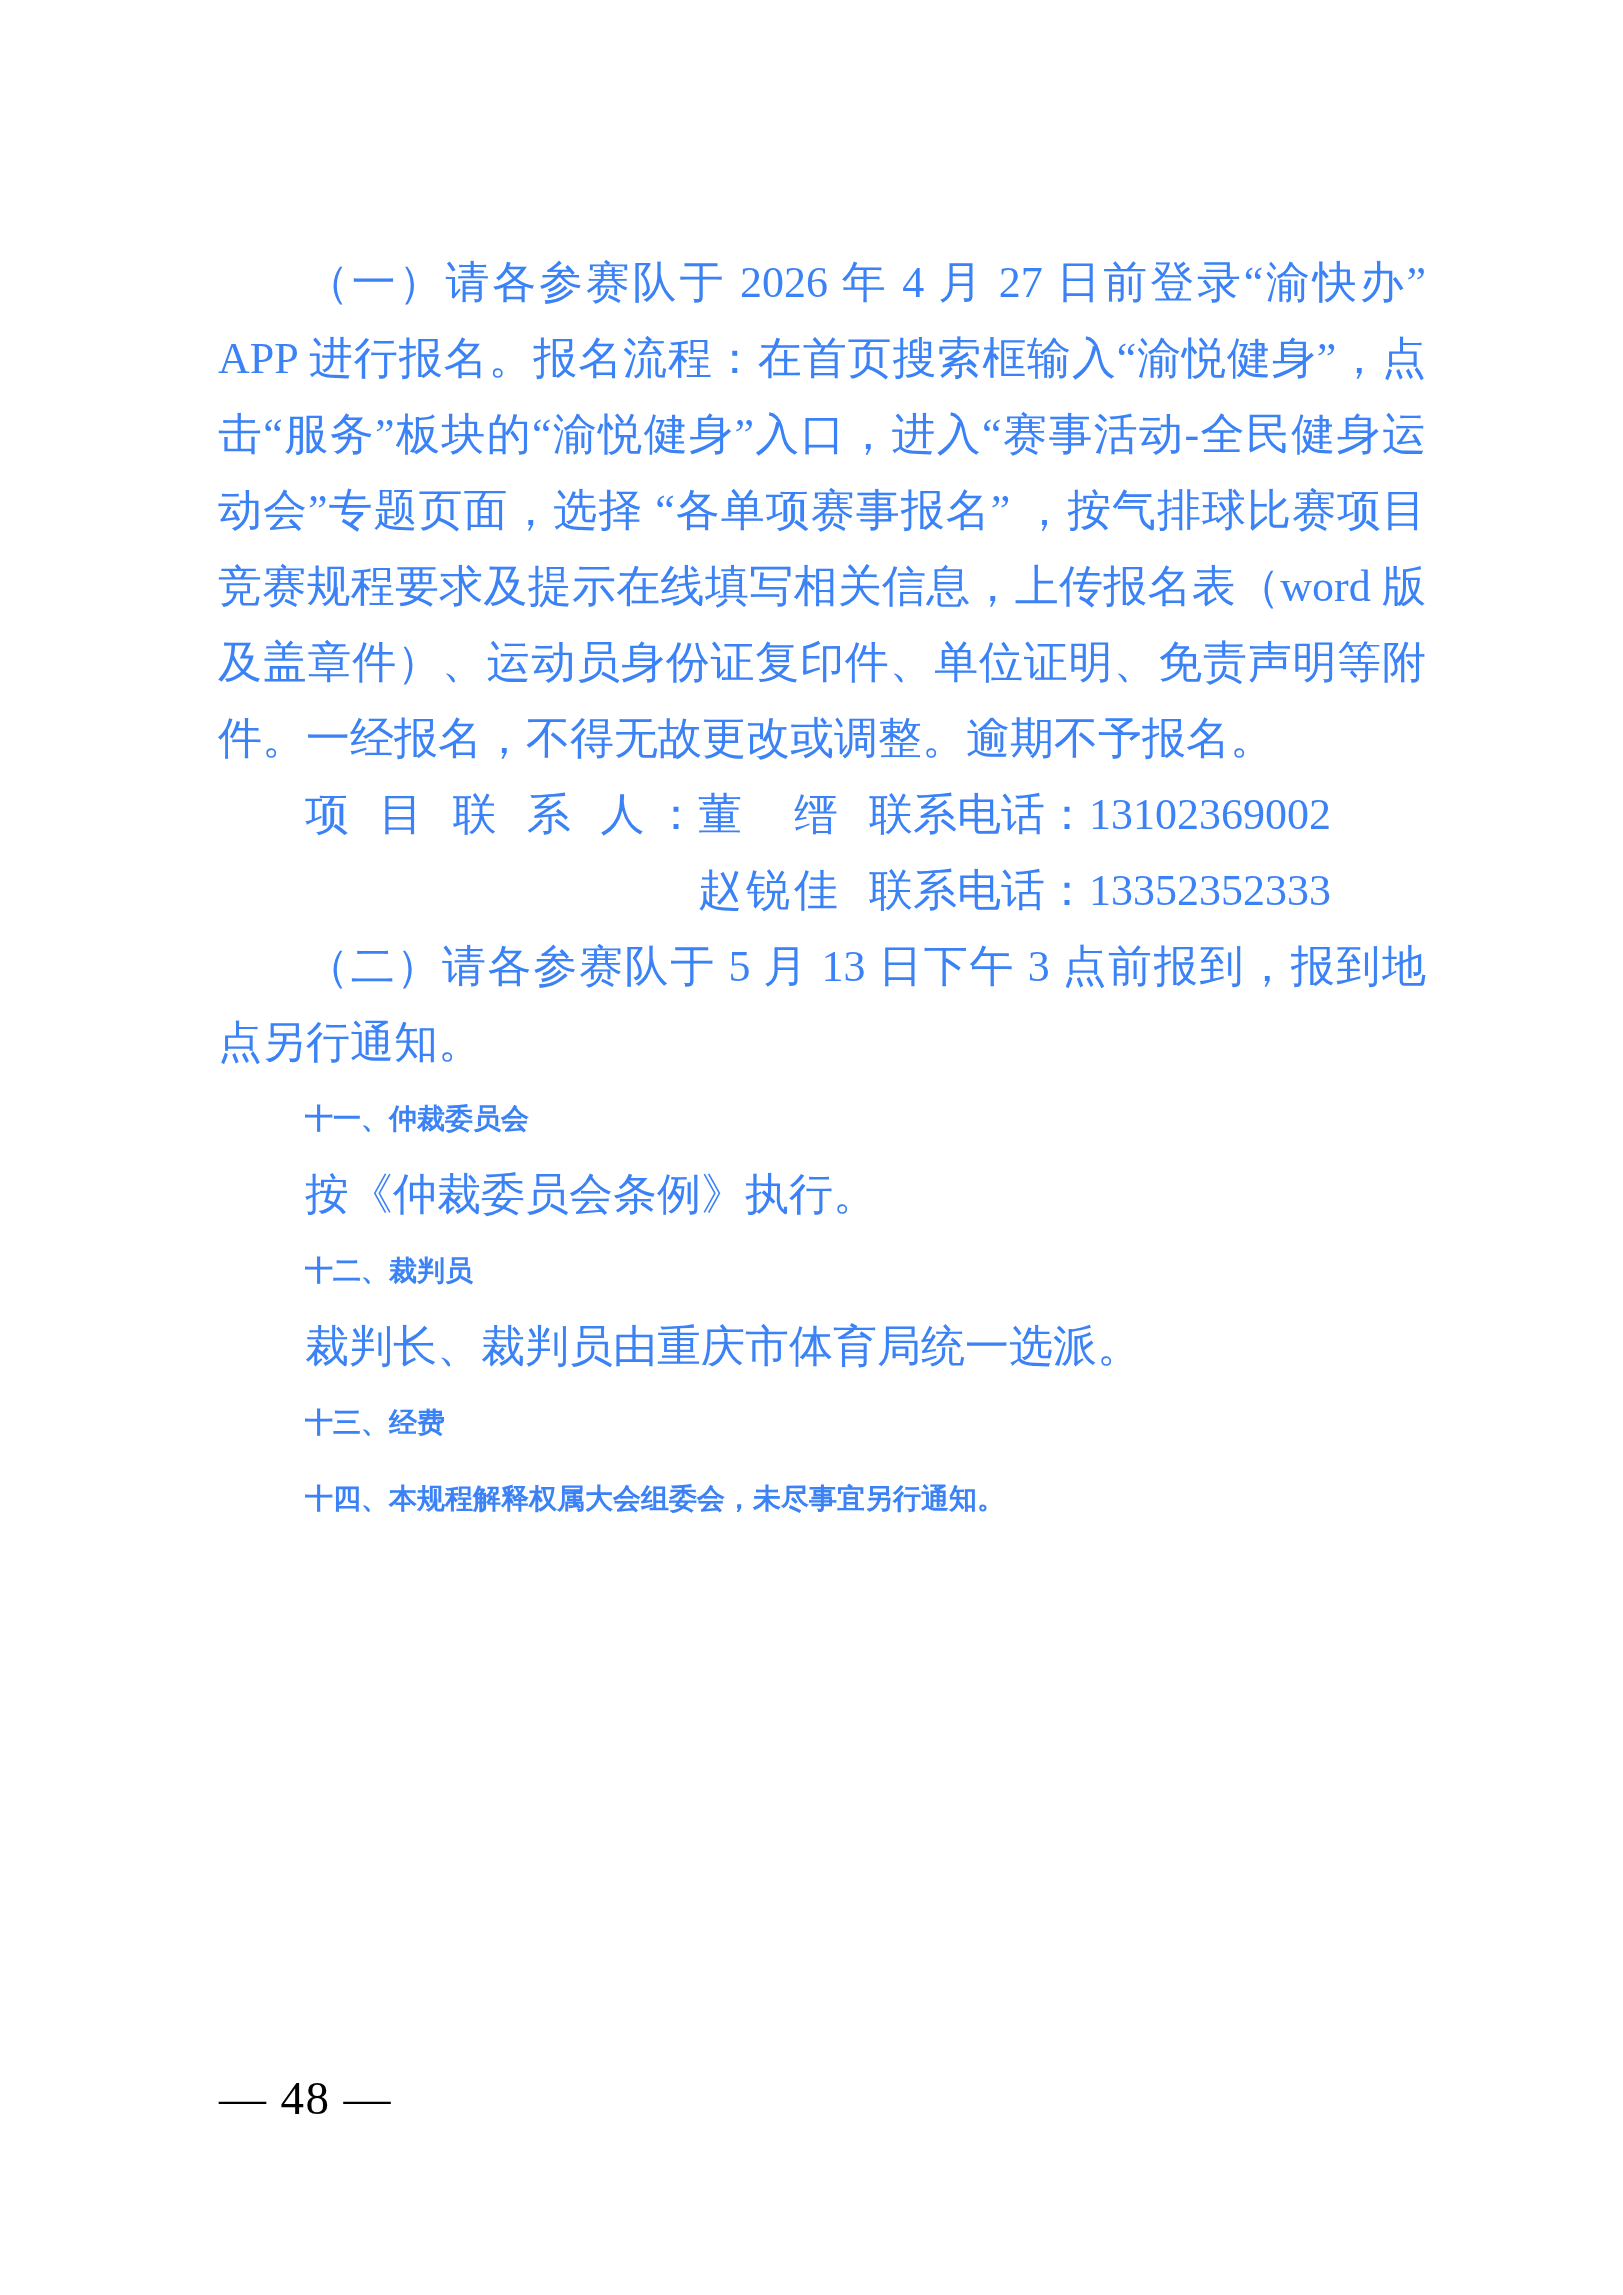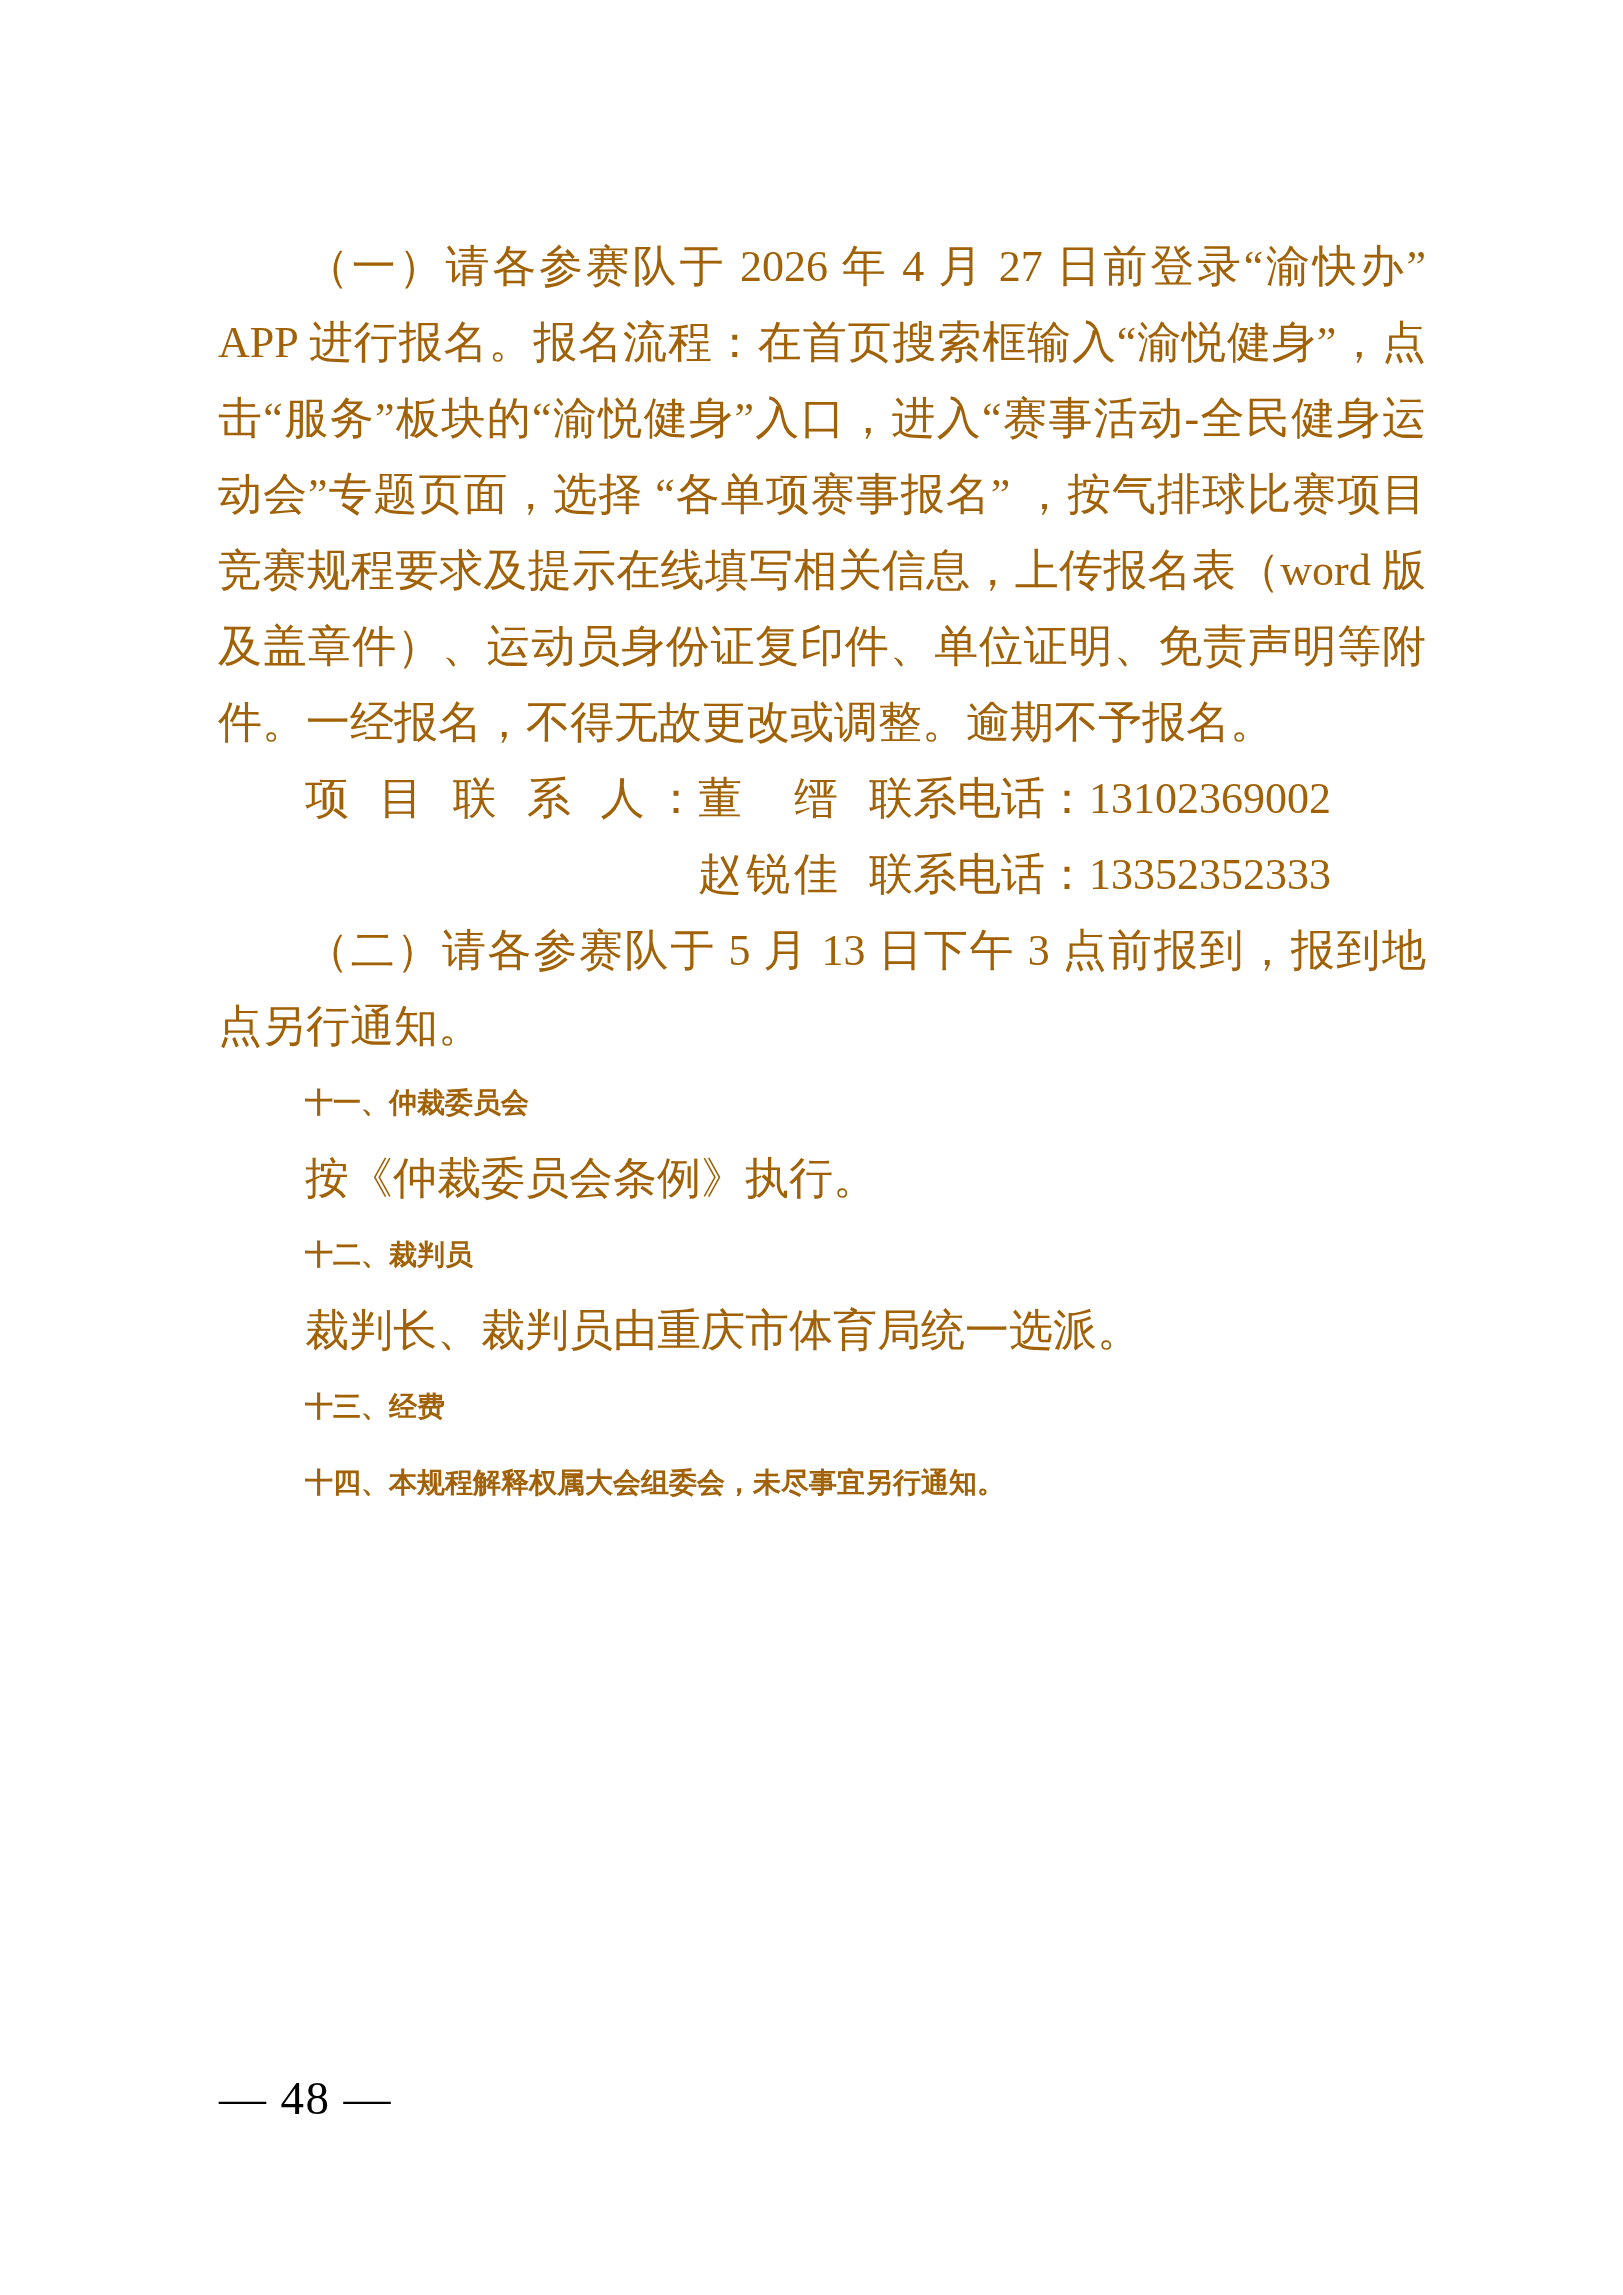--- a/index.html
+++ b/index.html
@@ -11,26 +11,26 @@
     position: relative;
     width: 1623px;
     height: 2295px;
     background: #ffffff;
     overflow: hidden;
     color: #000000;
   }
   .content {
     position: absolute;
     left: 218px;
-    top: 229px;
+    top: 245px;
     width: 1208px;
     font-family: "Liberation Serif", "DejaVu Serif", serif;
     font-size: 44px;
     line-height: 76px;
-    color: #a16207;
+    color: #3b82f6;
   }
   .para {
     margin: 0;
     text-align: justify;
     text-indent: 87px;
   }
   .contact-line {
     margin: 0 0 0 87px;
     white-space: nowrap;
   }

